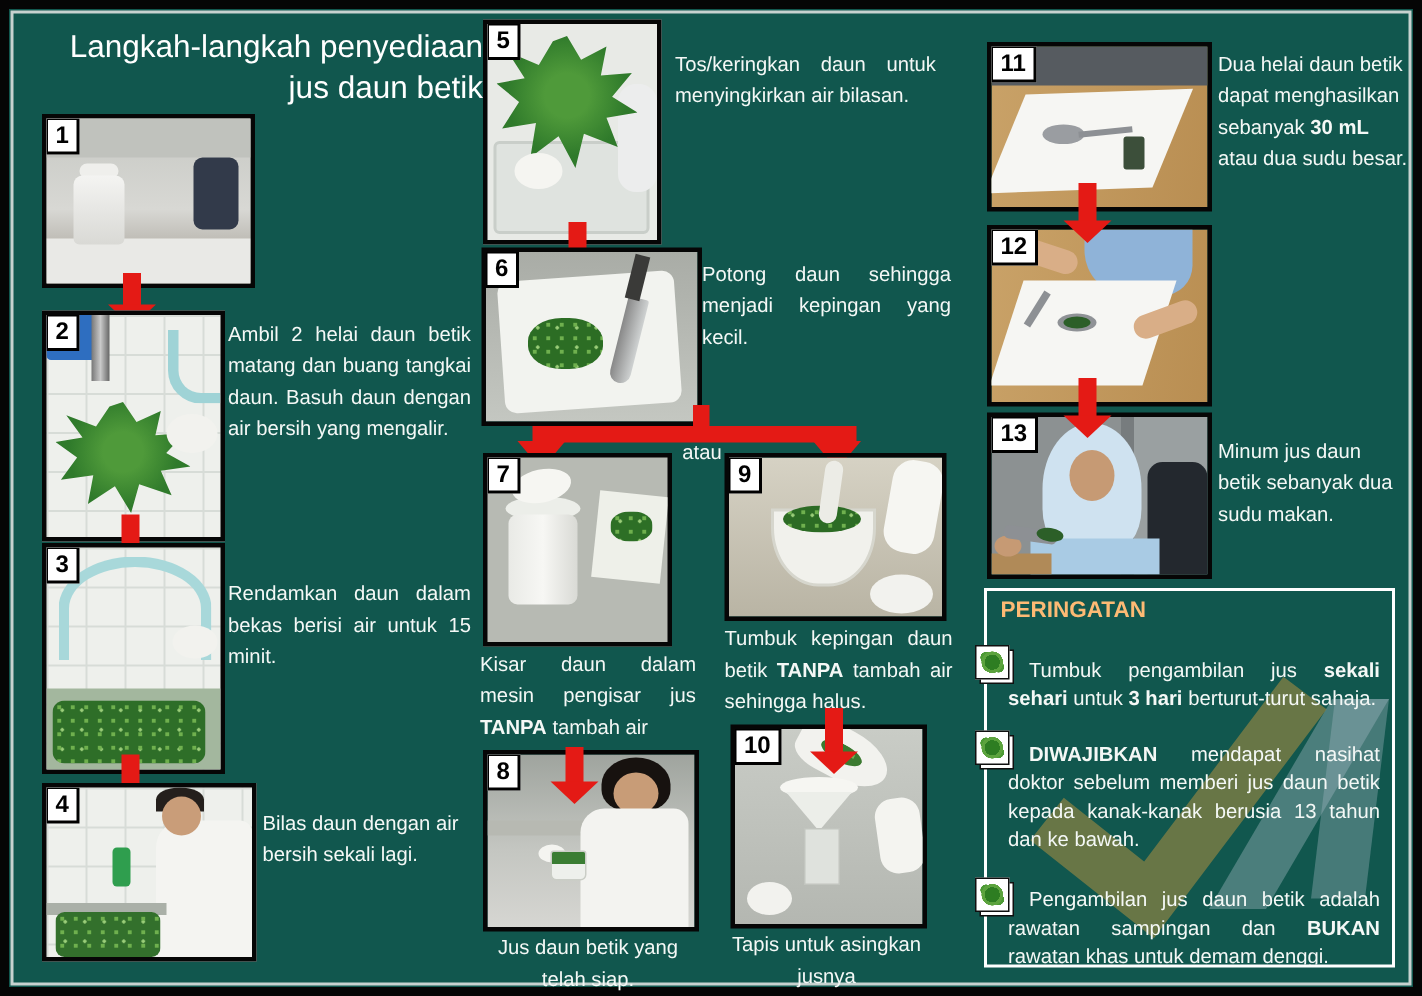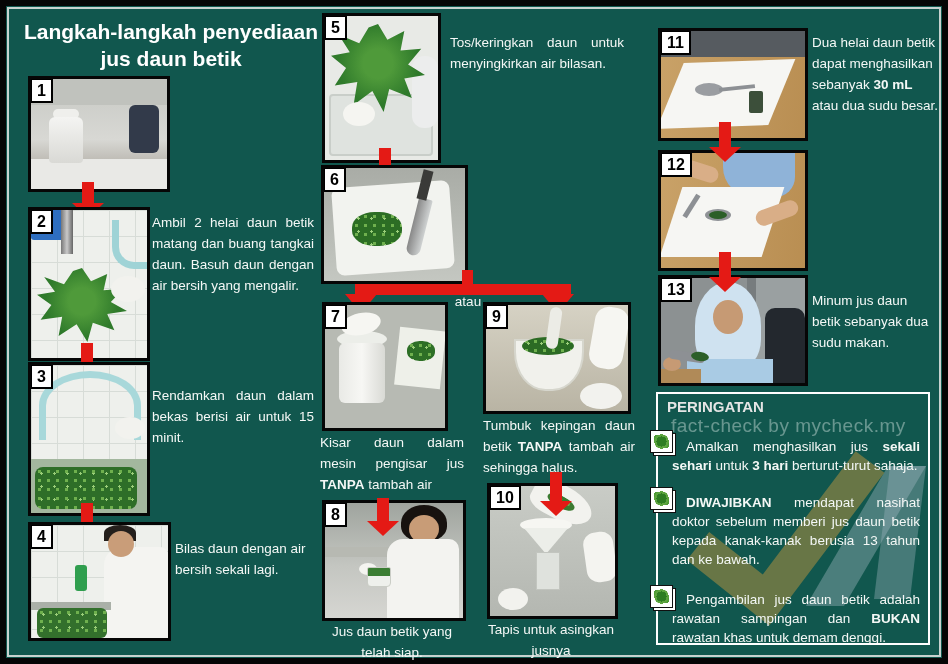--- a/index.html
+++ b/index.html
@@ -1,22 +1,22 @@
 <!DOCTYPE html>
 <html><head>
 <meta charset="utf-8">
 <style>
   :root{ --red:#e41a15; --teal:#11574e; --ink:#f4f8f6; }
   html,body{margin:0;padding:0;background:#000;}
   body{width:948px;height:664px;overflow:hidden;font-family:"Liberation Sans",sans-serif;}
   .canvas{position:relative;width:948px;height:664px;background:var(--teal);
           border:6px solid #050505;box-sizing:border-box;}
   .frame{position:absolute;left:1px;top:1px;right:1px;bottom:1px;border:2px solid #c7d2cf;pointer-events:none;}
-  .title{position:absolute;left:14px;top:12px;width:302px;text-align:center;color:#fff;
-         font-weight:bold;font-size:21px;line-height:27px;}
+  .title{position:absolute;left:14px;top:12px;width:302px;text-align:right;color:#fff;
+         font-weight:normal;font-size:21px;line-height:27px;}
   .txt{position:absolute;color:var(--ink);font-size:13.5px;line-height:21px;}
   .just{text-align:justify;}
   .ctr{text-align:center;}
   b{font-weight:bold;}
   .photo{position:absolute;border:3px solid #060606;background:#cfd2cc;overflow:hidden;box-sizing:content-box;}
   .badge{position:absolute;left:-1px;top:-1px;background:#fff;color:#000;border:2px solid #000;
          font-weight:bold;font-size:16px;line-height:1;padding:3px 5px 2px;}
   .shp{position:absolute;}
   .tiles{background-color:#eef0ec;
          background-image:linear-gradient(#d7dcd7 1.5px,transparent 1.5px),
@@ -29,21 +29,21 @@
          background-size:9px 9px,13px 13px;}
   .arr{position:absolute;width:32px;}
   .arr .sh{position:absolute;left:10px;top:0;bottom:13px;width:12px;background:var(--red);}
   .arr .hd{position:absolute;left:0;bottom:0;width:0;height:0;
            border-left:16px solid transparent;border-right:16px solid transparent;border-top:15px solid var(--red);}
   .rbar{position:absolute;background:var(--red);}
   .bhd{position:absolute;width:0;height:0;border-left:16px solid transparent;
        border-right:16px solid transparent;border-top:19px solid var(--red);}
   .warnbox{position:absolute;left:650px;top:386px;width:274px;height:253px;border:2px solid #fff;
            box-sizing:border-box;overflow:hidden;}
-  .wtitle{position:absolute;left:9px;top:4px;color:#e5e5e5;font-weight:bold;font-size:15px;}
+  .wtitle{position:absolute;left:9px;top:4px;color:#fdba74;font-weight:bold;font-size:15px;}
   .wfact{position:absolute;left:13px;top:21px;color:rgba(210,228,224,.45);font-size:19px;letter-spacing:.5px;white-space:nowrap;}
   .witem{position:absolute;left:14px;width:248px;color:var(--ink);font-size:13.5px;line-height:19px;text-align:justify;}
   .ind{text-indent:14px;}
   .leafic{position:absolute;width:21px;height:21px;background:#fff;border:1px solid #101010;
           box-shadow:3px 3px 0 -1px #fff,3px 3px 0 0 #101010;
           background-image:radial-gradient(circle at 50% 50%,#2e7d22 0 34%,#5ca33e 34% 48%,transparent 49%),
                            radial-gradient(circle at 30% 35%,#4c9a34 0 18%,transparent 19%),
                            radial-gradient(circle at 70% 65%,#4c9a34 0 18%,transparent 19%);}
   .wmark{position:absolute;left:0;top:0;}
 </style>
@@ -127,20 +127,21 @@
       <i class="hd"></i>
     </div>
 
   <div class="photo" style="left:315px;top:159px;width:141px;height:113px;background:linear-gradient(180deg,#a9aca6,#c4c7c1);">
     <div class="shp" style="left:10px;top:16px;width:118px;height:88px;background:#f2f3ef;border-radius:8px;transform:rotate(-4deg);"></div>
     <div class="shp speck" style="left:28px;top:44px;width:50px;height:34px;background-color:#2c6d24;border-radius:45%;"></div>
     <div class="shp" style="left:88px;top:30px;width:14px;height:58px;background:linear-gradient(90deg,#888,#cfd2d2);transform:rotate(14deg);border-radius:2px 2px 8px 8px;"></div>
     <div class="shp" style="left:96px;top:2px;width:10px;height:30px;background:#3a3a38;transform:rotate(14deg);"></div>
     <span class="badge">6</span>
   </div>
+  <div class="txt just" style="left:462px;top:166px;width:166px;">Potong daun sehingga menjadi kepingan yang kecil.</div>
 
   <div class="rbar" style="left:456px;top:264px;width:11px;height:16px;"></div>
   <div class="rbar" style="left:349px;top:278px;width:216px;height:11px;"></div>
   <div class="bhd" style="left:339px;top:288px;"></div>
   <div class="bhd" style="left:536px;top:288px;"></div>
   <div class="txt" style="left:432px;top:285px;width:60px;text-align:center;">atau</div>
 
   <div class="photo" style="left:316px;top:296px;width:120px;height:123px;background:#b7bab3;">
     <div class="shp" style="right:2px;top:24px;width:46px;height:58px;background:#eef0e9;transform:rotate(6deg);"></div>
     <div class="shp speck" style="right:10px;top:36px;width:28px;height:20px;background-color:#2d6f26;border-radius:45%;"></div>
@@ -238,22 +239,21 @@
   </div>
   <div class="txt" style="left:806px;top:284px;width:126px;">Minum jus daun betik sebanyak dua sudu makan.</div>
 
   <div class="warnbox">
     <svg class="wmark" width="270" height="249" viewBox="0 0 270 249">
       <polygon points="148,212 230,72 268,72 186,212" fill="#9db4bd" opacity="0.42"></polygon>
       <polygon points="232,72 268,72 252,205 216,205" fill="#9db4bd" opacity="0.38"></polygon>
       <path d="M40,152 L108,206 L212,68" fill="none" stroke="#b0903f" stroke-width="36" opacity="0.55"></path>
     </svg>
     <div class="wtitle">PERINGATAN</div>
-    <div class="wfact">fact-check by mycheck.my</div>
-    <div class="witem ind" style="top:43px;"><span>Amalkan menghasilkan jus </span><b>sekali sehari</b><span> untuk </span><b>3 hari</b><span> berturut-turut sahaja.</span></div>
+    <div class="witem ind" style="top:43px;"><span>Tumbuk pengambilan jus </span><b>sekali sehari</b><span> untuk </span><b>3 hari</b><span> berturut-turut sahaja.</span></div>
     <div class="witem ind" style="top:99px;"><b>DIWAJIBKAN</b><span> mendapat nasihat doktor sebelum memberi jus daun betik kepada kanak-kanak berusia 13 tahun dan ke bawah.</span></div>
     <div class="witem ind" style="top:196px;"><span>Pengambilan jus daun betik adalah rawatan sampingan dan </span><b>BUKAN</b><span> rawatan khas untuk demam denggi.</span></div>
   </div>
   <div class="leafic" style="left:644px;top:424px;"></div>
   <div class="leafic" style="left:644px;top:481px;"></div>
   <div class="leafic" style="left:644px;top:579px;"></div>
 
 </div>
 
 </body></html>

